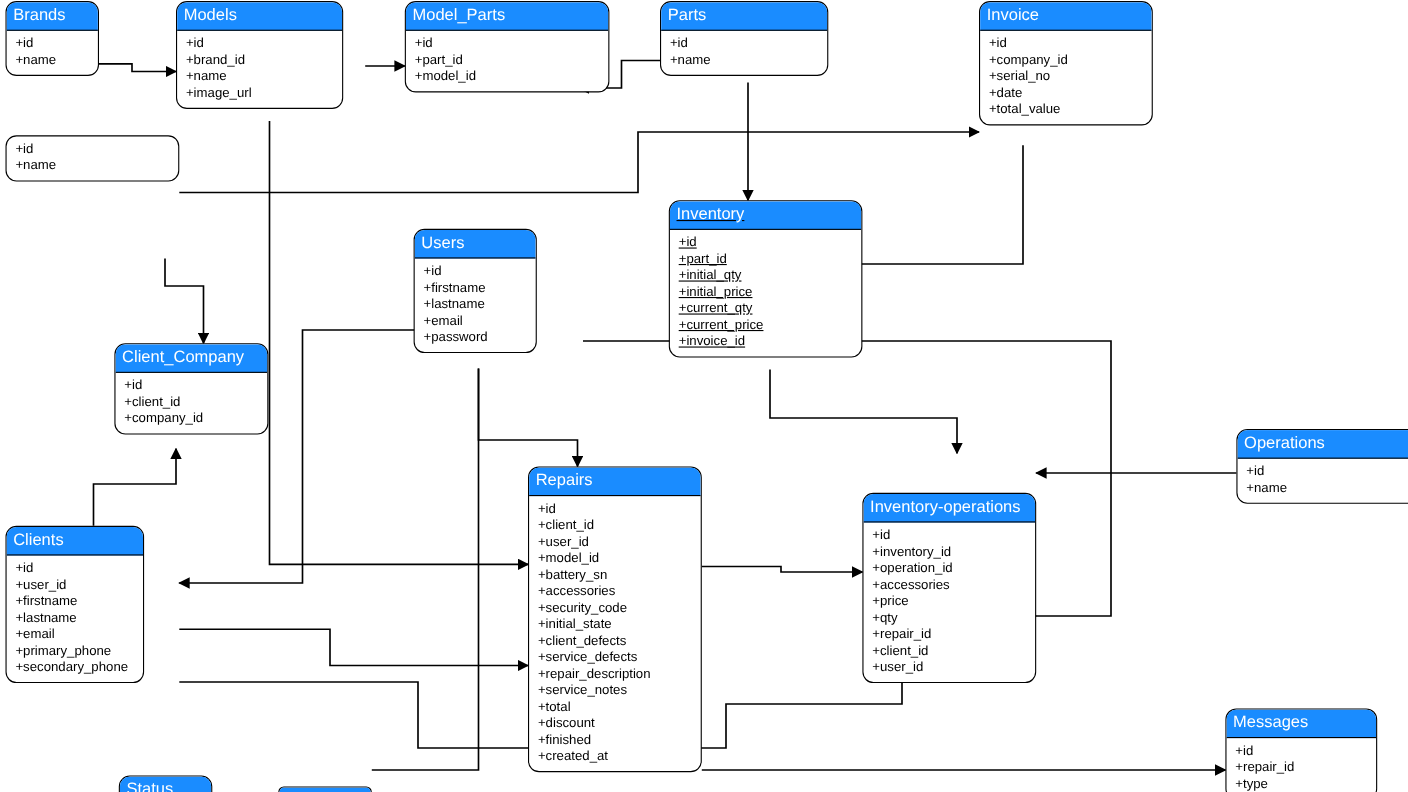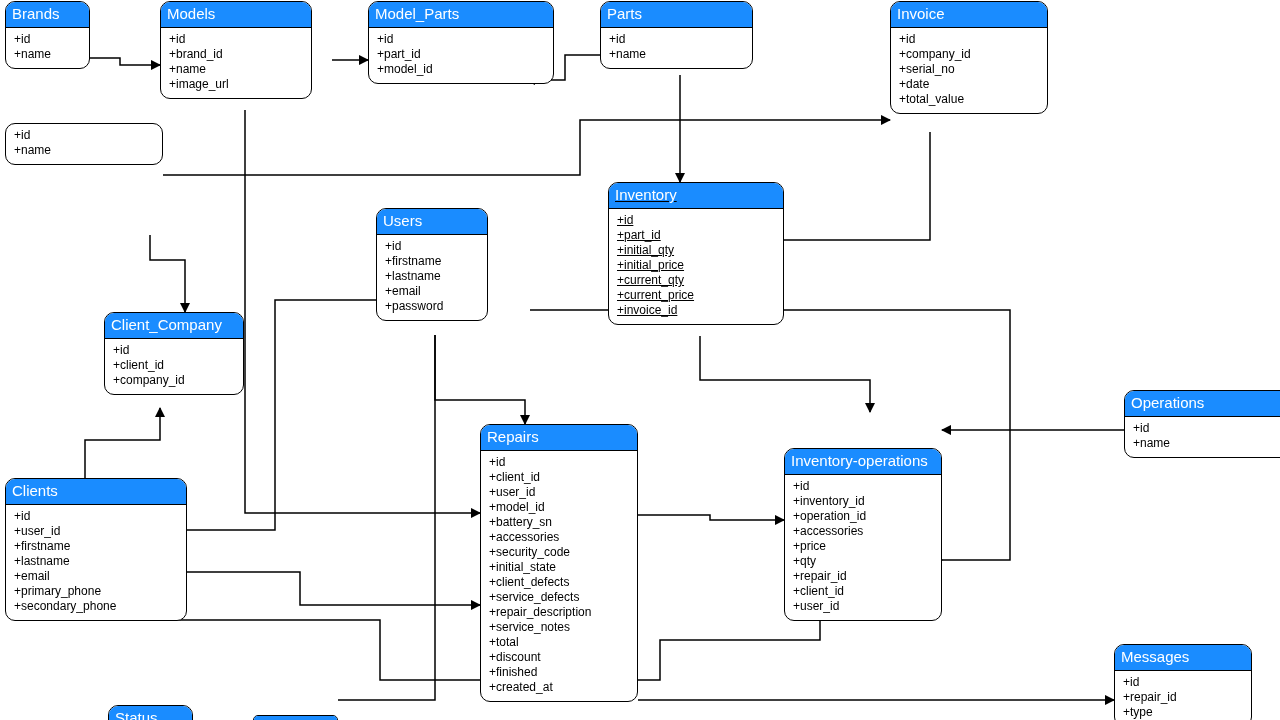--- a/index.html
+++ b/index.html
@@ -215,21 +215,21 @@
           <div class="attr">+client_defects</div>
           <div class="attr">+service_defects</div>
           <div class="attr">+repair_description</div>
           <div class="attr">+service_notes</div>
           <div class="attr">+total</div>
           <div class="attr">+discount</div>
           <div class="attr">+finished</div>
           <div class="attr">+created_at</div>
         </div>
       </div>
-      <div class="entity" style="left: 5px; top: 478px; width: 182px;">
+      <div class="entity" style="left: 5px; top: 478px; width: 126px;">
         <div class="entity-title">Clients</div>
         <div class="entity-body">
           <div class="attr">+id</div>
           <div class="attr">+user_id</div>
           <div class="attr">+firstname</div>
           <div class="attr">+lastname</div>
           <div class="attr">+email</div>
           <div class="attr">+primary_phone</div>
           <div class="attr">+secondary_phone</div>
         </div>

